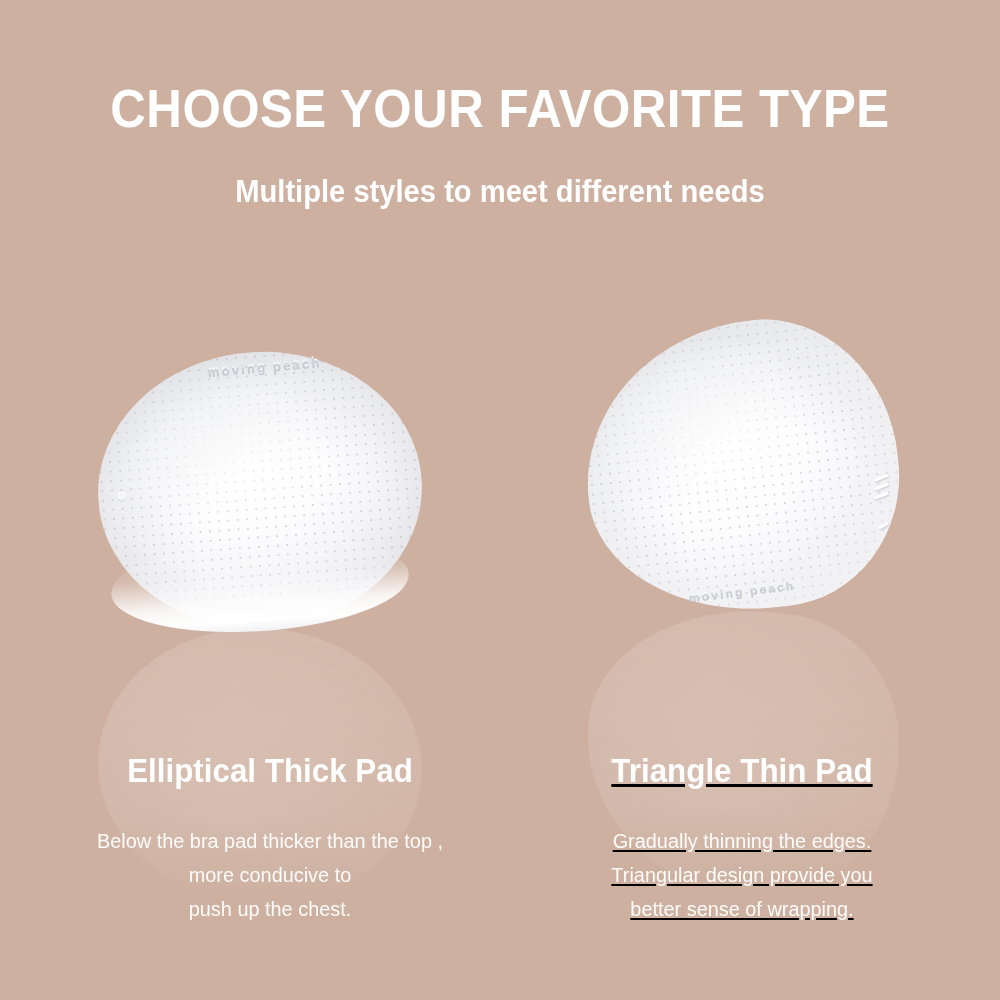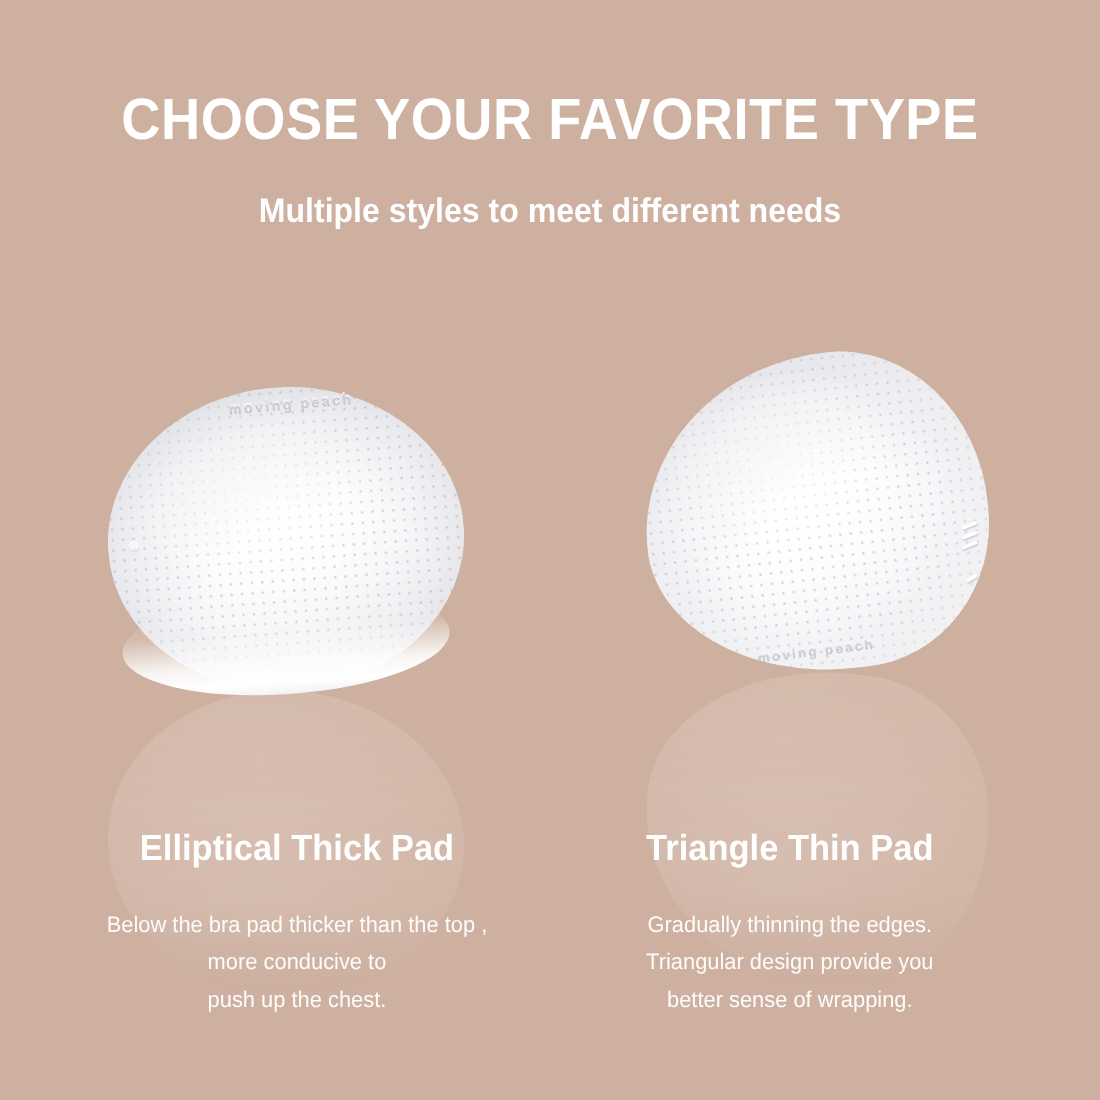--- a/index.html
+++ b/index.html
@@ -253,21 +253,21 @@
     top:752px; left:0;
     width:1000px; height:230px;padding-left:38px;
   }
   .column {
     position:absolute;
     top:0;
     width:460px;
     text-align:center;
   }
   #column-elliptical { left:40px; }
-  #column-triangle  { left:488px; }
+  #column-triangle  { left:512px;text-decoration:underline; }
 
   .column-heading {
     color:#ffffff;
     font-size:33px;
     font-weight:700;
     transform:scaleX(0.95);
     white-space:nowrap;
   }
 
   .column-desc {

